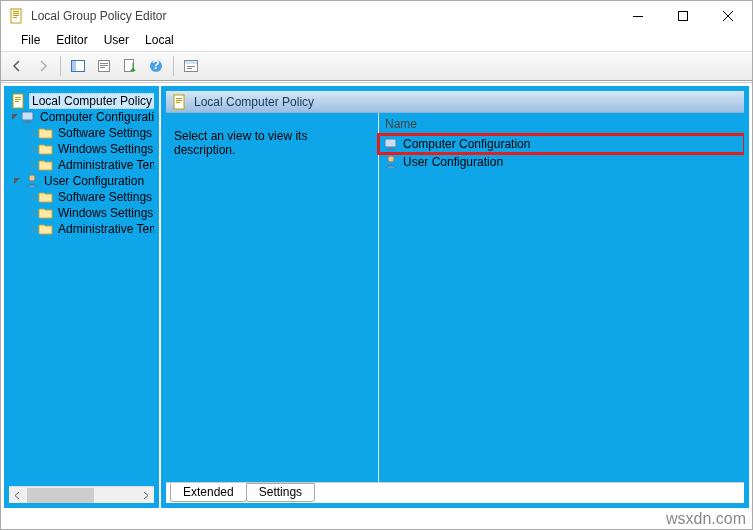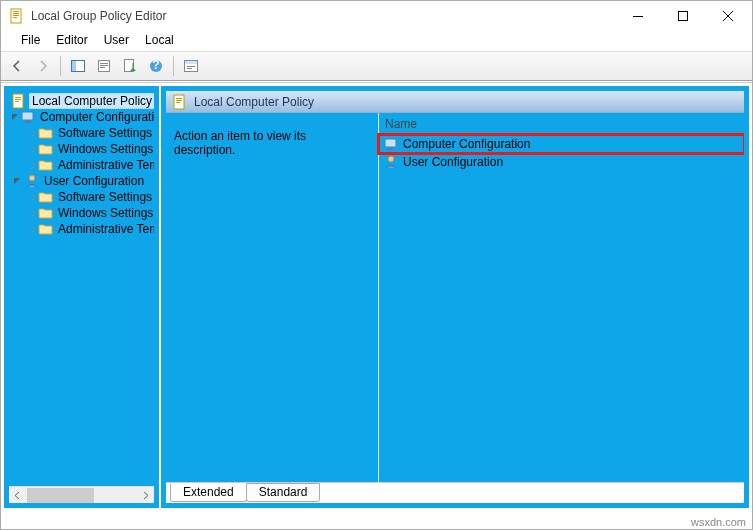--- a/index.html
+++ b/index.html
@@ -45,21 +45,21 @@
     .list-col { flex: 1; border-left: 1px solid #e5e5e5; }
     .list-header { height: 22px; border-bottom: 1px solid #e5e5e5; display: flex; align-items: center; padding: 0 6px; color: #444; }
     .list-row { height: 18px; display: flex; align-items: center; padding: 0 2px 0 4px; cursor: default; }
     .list-row .licon { width: 16px; height: 16px; margin-right: 4px; display:flex; align-items:center; justify-content:center; }
     .list-row.highlight { outline: 3px solid #e21f1f; outline-offset: -1px; }
     
     .tabstrip { height: 21px; position: relative; border-top: 1px solid #ccc; background: #fff; display: flex; align-items: flex-end; padding-left: 4px; }
     .tab { height: 19px; padding: 1px 12px 12px 12px; border: 1px solid #aaa; border-top-left-radius: 0; border-top-right-radius: 0; border-bottom-left-radius: 3px; border-bottom-right-radius: 3px; margin-right: -1px; background: #fcfcfc; position: relative; top: -1px; cursor: default; font-size: 11px; }
     .tab.active { background: #fff; border-top-color: #fff; }
     
-    .footer { position: absolute; right: 6px; bottom: 1px; font-size: 11px; color: #888; }
+    .footer { position: absolute; right: 6px; bottom: 1px; font-size: 16px; color: #888; }
     
     svg { display: block; }
   </style>
 </head>
 <body>
 
 <div class="titlebar">
   <span class="icon">
     <svg width="16" height="16" viewBox="0 0 16 16">
         <rect x="2" y="1" width="10" height="14" fill="#fff" stroke="#c49a00"></rect>
@@ -291,21 +291,21 @@
             <rect x="2" y="1" width="10" height="14" fill="#fff" stroke="#c49a00"></rect>
             <rect x="4" y="4" width="6" height="1" fill="#c49a00"></rect>
             <rect x="4" y="6" width="6" height="1" fill="#c49a00"></rect>
             <rect x="4" y="8" width="4" height="1" fill="#c49a00"></rect>
           </svg>
         </span>
       <span class="htext">Local Computer Policy</span>
     </div>
     <div class="content-body">
       <div class="desc-col">
-        <span>Action an item to view its description.</span>
+        <span>Select an view to view its description.</span>
       </div>
       <div class="list-col">
         <div class="list-header">
           <span>Name</span>
         </div>
         <div class="list-row highlight">
           <span class="licon">
               <svg width="16" height="16">
                 <rect x="2" y="3" width="11" height="8" rx="1" fill="#c7e0f4" stroke="#4a7fb0"></rect>
                 <rect x="5" y="12" width="5" height="1" fill="#4a7fb0"></rect>
@@ -320,18 +320,18 @@
                 <circle cx="8" cy="5" r="3" fill="#e9c9a0" stroke="#b48850"></circle>
                 <path d="M3 14 Q8 9 13 14" fill="#6aa0d8" stroke="#3a70a8"></path>
               </svg>
             </span>
           <span>User Configuration</span>
         </div>
       </div>
     </div>
     <div class="tabstrip">
       <div class="tab active"><span>Extended</span></div>
-      <div class="tab"><span>Standard</span></div>
+      <div class="tab"><span>Settings</span></div>
     </div>
   </div>
 </div>
 
 <div class="footer">wsxdn.com</div>
 
 </body></html>

